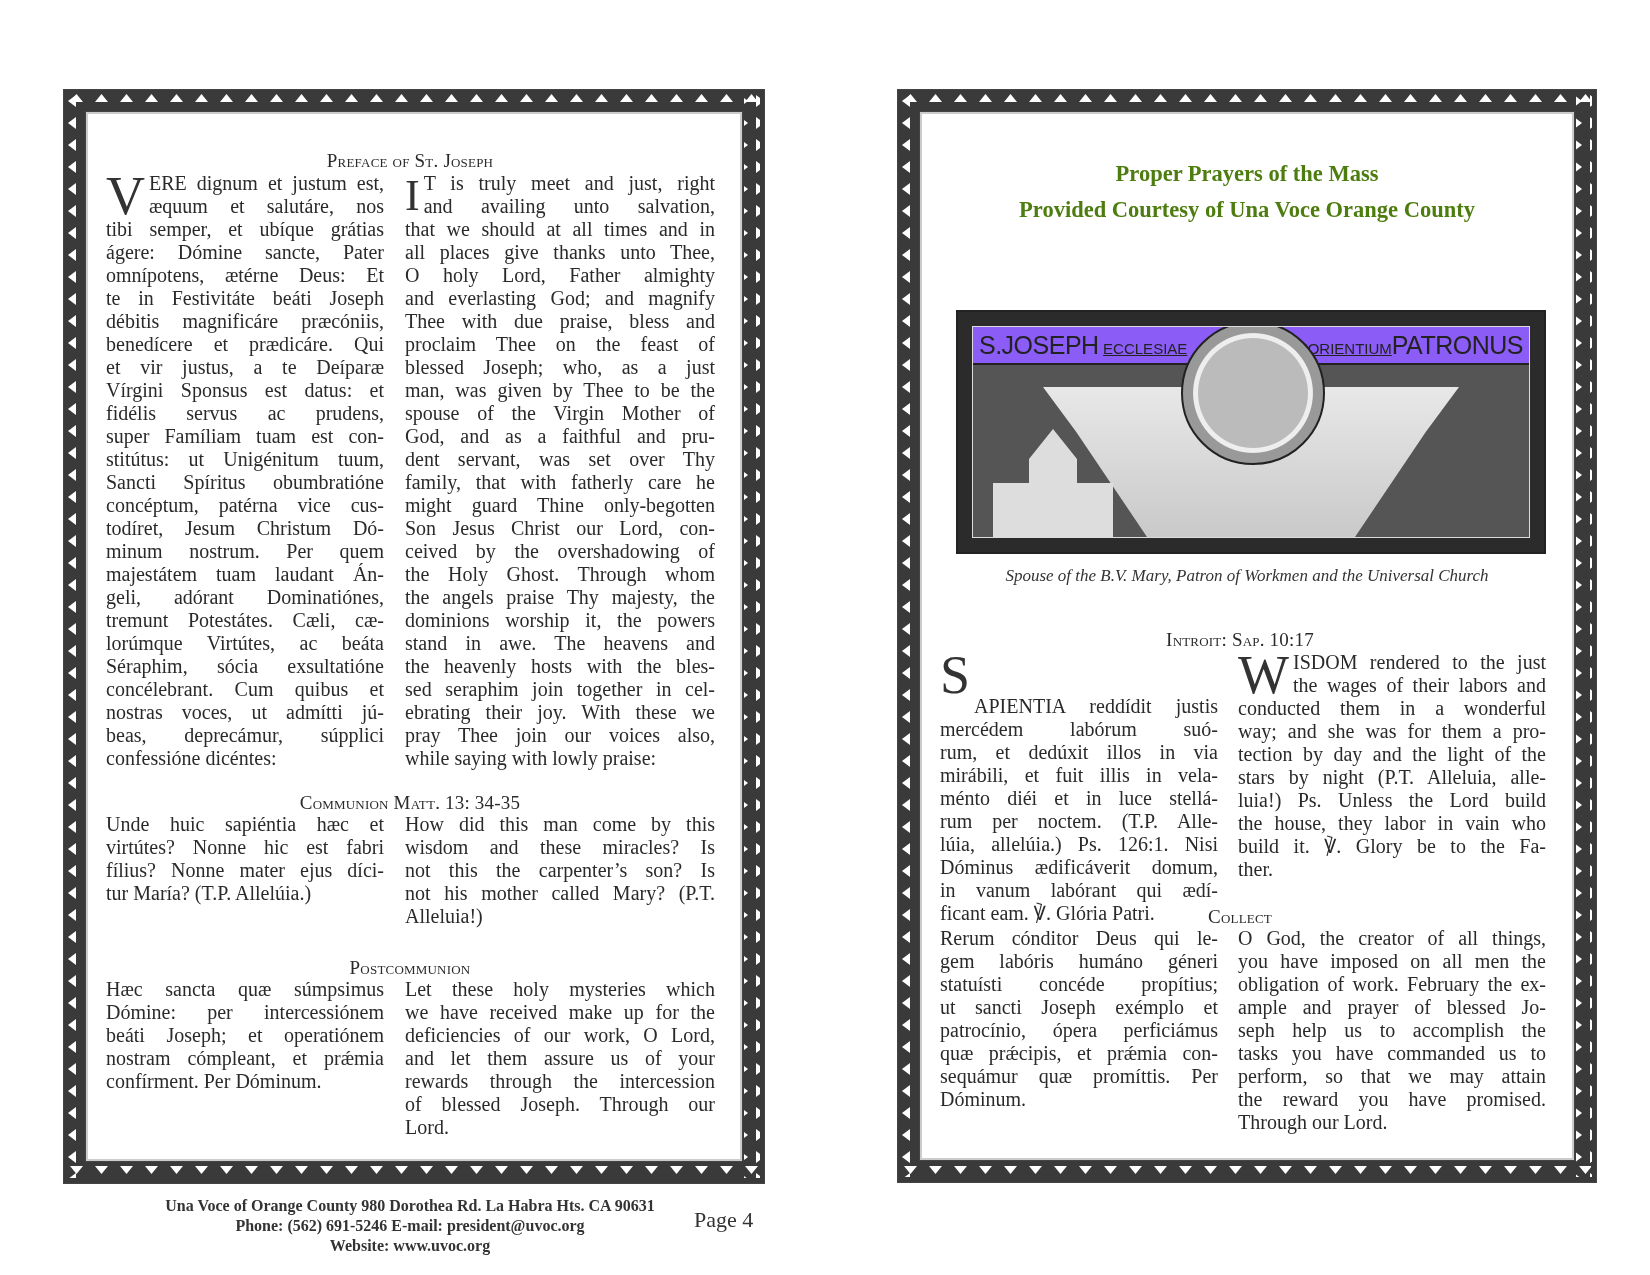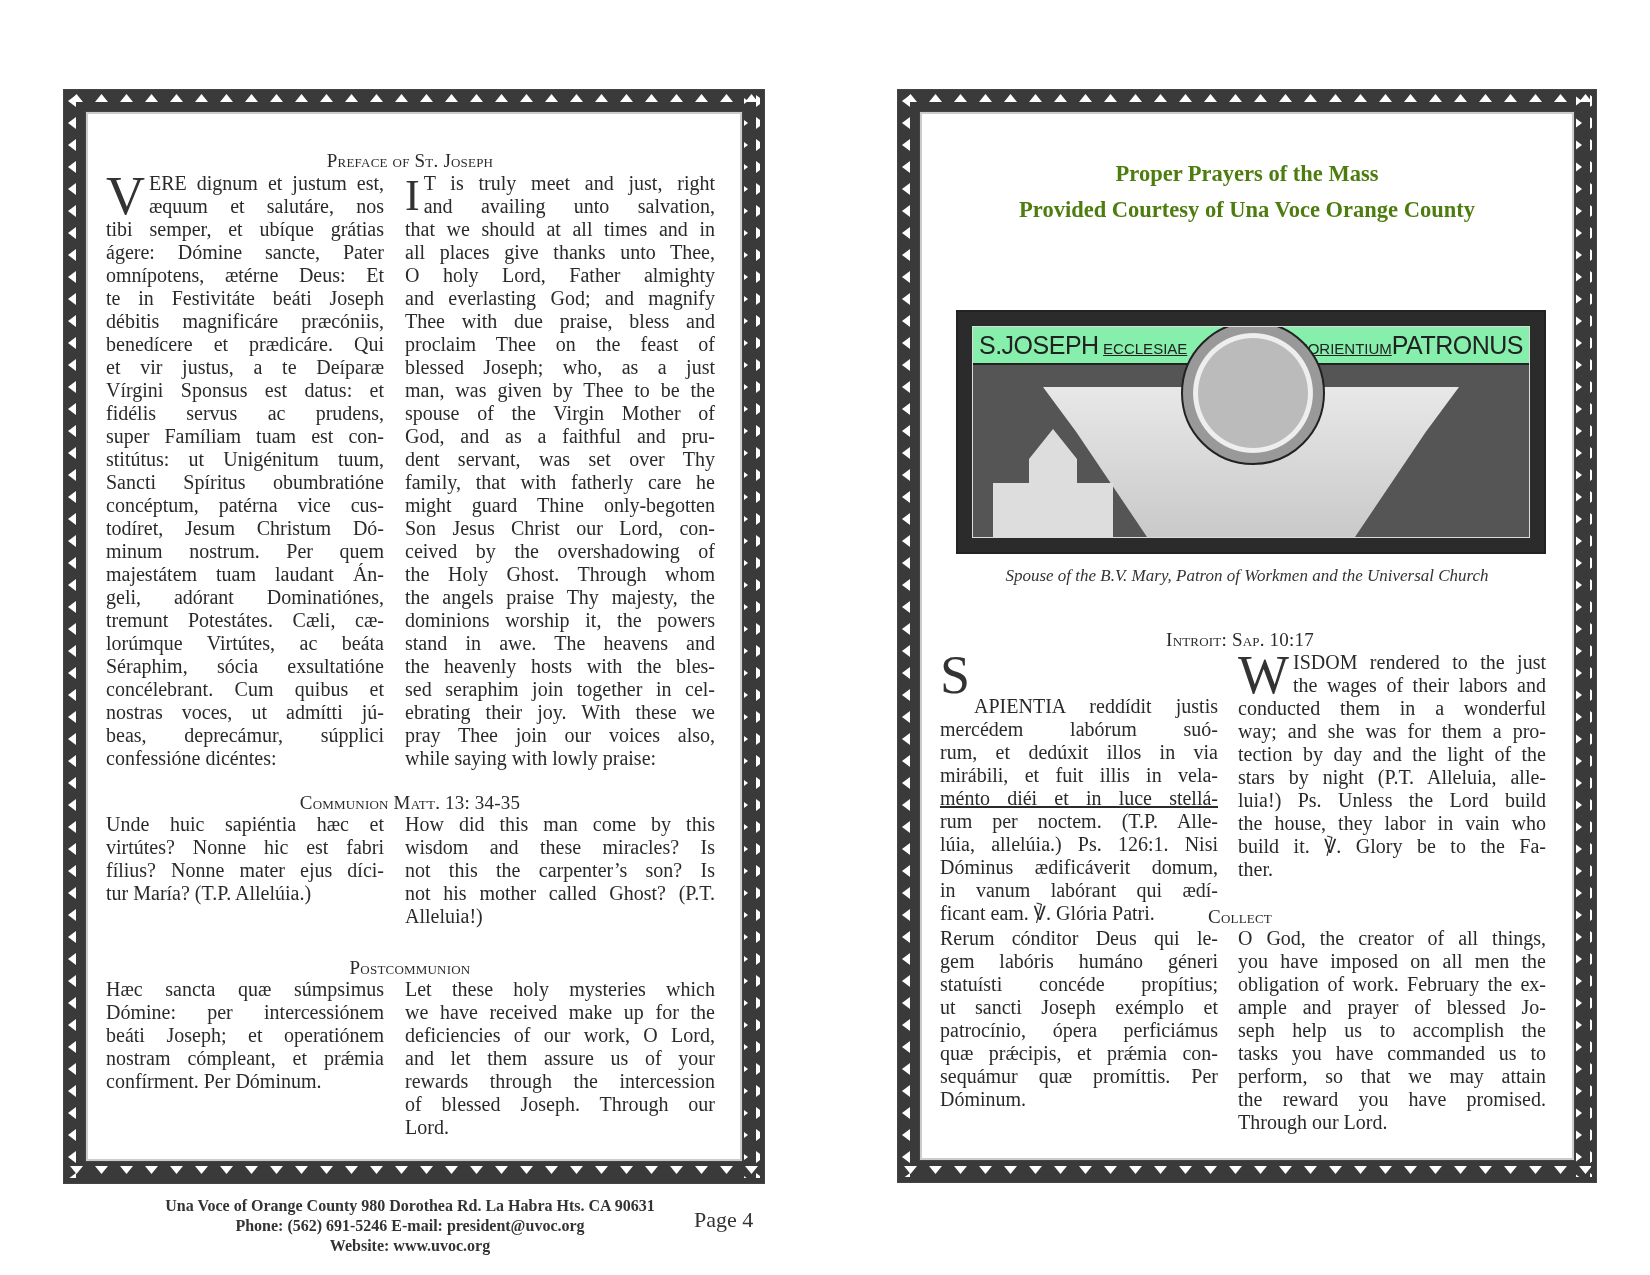--- a/index.html
+++ b/index.html
@@ -15,21 +15,21 @@
   .content { position:absolute; font-size:20px; line-height:23px; }
   .section-head { position:absolute; text-align:center; font-size:19px; letter-spacing:0.2px; font-variant:small-caps; }
   .col { position:absolute; text-align:justify; }
   .dropcap { float:left; font-size:54px; line-height:42px; margin:3px 4px 0 0; color:#333; }
 
   .title-block { position:absolute; left:897px; width:700px; top:156px; text-align:center;
     font-weight:bold; font-size:22.5px; line-height:36px; color:#4d7c0f; }
 
   .engraving { position:absolute; left:956px; top:310px; width:586px; height:240px; background:#2b2b2b; border:2px solid #222; }
   .eng-inner { position:absolute; left:14px; top:14px; right:14px; bottom:14px; background:#555; border:1px solid #ddd; overflow:hidden; }
-  .eng-banner { position:absolute; left:0; right:0; top:0; height:36px; background:#86efac; border-bottom:2px solid #222; display:flex; justify-content:space-between; align-items:center; padding:0 6px; font-family:"Liberation Sans",sans-serif; color:#222; }
+  .eng-banner { position:absolute; left:0; right:0; top:0; height:36px; background:#8b5cf6; border-bottom:2px solid #222; display:flex; justify-content:space-between; align-items:center; padding:0 6px; font-family:"Liberation Sans",sans-serif; color:#222; }
   .eng-banner .big { font-size:25px; letter-spacing:-0.5px; }
   .eng-banner .small { font-size:15px; text-decoration:underline; }
   .halo { position:absolute; left:50%; top:-6px; width:140px; height:140px; margin-left:-70px; border-radius:50%; background:radial-gradient(circle, #bbb 0 55%, #eee 56% 60%, #999 61% 100%); border:2px solid #222; }
   .robe { position:absolute; left:70px; right:70px; top:60px; bottom:0; background:linear-gradient(180deg,#e8e8e8,#c9c9c9); clip-path:polygon(0 0, 100% 0, 92% 30%, 75% 100%, 25% 100%, 8% 30%); }
   .dome { position:absolute; left:20px; bottom:0; width:120px; height:120px; background:#ddd; clip-path:polygon(0 100%, 0 55%, 30% 55%, 30% 35%, 50% 10%, 70% 35%, 70% 55%, 100% 55%, 100% 100%); }
 
   .caption { position:absolute; left:897px; width:700px; top:566px; text-align:center; font-style:italic; font-size:17px; color:#333; }
 
   .footer { position:absolute; left:130px; width:560px; top:1196px; text-align:center; font-weight:bold; font-size:16px; line-height:20px; color:#333; }
   .page-num { position:absolute; left:694px; top:1207px; font-size:22px; color:#333; }
@@ -140,21 +140,21 @@
 <div class="content col" style="left:106px;width:278px;top:813px;">
     <div style="text-align: justify; text-align-last: justify; white-space: nowrap; overflow: hidden;">Unde huic sapiéntia hæc et</div>
     <div style="text-align: justify; text-align-last: justify; white-space: nowrap; overflow: hidden;">virtútes? Nonne hic est fabri</div>
     <div style="text-align: justify; text-align-last: justify; white-space: nowrap; overflow: hidden;">fílius? Nonne mater ejus díci-</div>
     <div style="text-align: left; text-align-last: left; white-space: nowrap; overflow: hidden;">tur María? (T.P. Allelúia.)</div>
   </div>
 <div class="content col" style="left:405px;width:310px;top:813px;">
     <div style="text-align: justify; text-align-last: justify; white-space: nowrap; overflow: hidden;">How did this man come by this</div>
     <div style="text-align: justify; text-align-last: justify; white-space: nowrap; overflow: hidden;">wisdom and these miracles? Is</div>
     <div style="text-align: justify; text-align-last: justify; white-space: nowrap; overflow: hidden;">not this the carpenter’s son? Is</div>
-    <div style="text-align: justify; text-align-last: justify; white-space: nowrap; overflow: hidden;">not his mother called Ghost? (P.T.</div>
+    <div style="text-align: justify; text-align-last: justify; white-space: nowrap; overflow: hidden;">not his mother called Mary? (P.T.</div>
     <div style="text-align: left; text-align-last: left; white-space: nowrap; overflow: hidden;">Alleluia!)</div>
   </div>
 
 <div class="section-head" style="left:100px;width:620px;top:957px;">Postcommunion</div>
 <div class="content col" style="left:106px;width:278px;top:978px;">
     <div style="text-align: justify; text-align-last: justify; white-space: nowrap; overflow: hidden;">Hæc sancta quæ súmpsimus</div>
     <div style="text-align: justify; text-align-last: justify; white-space: nowrap; overflow: hidden;">Dómine: per intercessiónem</div>
     <div style="text-align: justify; text-align-last: justify; white-space: nowrap; overflow: hidden;">beáti Joseph; et operatiónem</div>
     <div style="text-align: justify; text-align-last: justify; white-space: nowrap; overflow: hidden;">nostram cómpleant, et prǽmia</div>
     <div style="text-align: left; text-align-last: left; white-space: nowrap; overflow: hidden;">confírment. Per Dóminum.</div>
@@ -195,21 +195,21 @@
 <div class="caption">Spouse of the B.V. Mary, Patron of Workmen and the Universal Church</div>
 
 <div class="section-head" style="left:900px;width:680px;top:629px;">Introit: Sap. 10:17</div>
 <div class="content col" style="left:940px;width:278px;top:651px;">
   <span class="dropcap">S</span>
   <div>
       <div style="text-align: justify; text-align-last: justify; white-space: nowrap; overflow: hidden; margin-top: 44px;">APIENTIA reddídit justis</div>
       <div style="text-align: justify; text-align-last: justify; white-space: nowrap; overflow: hidden;">mercédem labórum suó-</div>
       <div style="text-align: justify; text-align-last: justify; white-space: nowrap; overflow: hidden;">rum, et dedúxit illos in via</div>
       <div style="text-align: justify; text-align-last: justify; white-space: nowrap; overflow: hidden;">mirábili, et fuit illis in vela-</div>
-      <div style="text-align: justify; text-align-last: justify; white-space: nowrap; overflow: hidden; text-decoration: underline;">ménto diéi et in luce stellá-</div>
+      <div style="text-align: justify; text-align-last: justify; white-space: nowrap; overflow: hidden;">ménto diéi et in luce stellá-</div>
       <div style="text-align: justify; text-align-last: justify; white-space: nowrap; overflow: hidden;">rum per noctem. (T.P. Alle-</div>
       <div style="text-align: justify; text-align-last: justify; white-space: nowrap; overflow: hidden;">lúia, allelúia.) Ps. 126:1. Nisi</div>
       <div style="text-align: justify; text-align-last: justify; white-space: nowrap; overflow: hidden;">Dóminus ædificáverit domum,</div>
       <div style="text-align: justify; text-align-last: justify; white-space: nowrap; overflow: hidden;">in vanum labórant qui ædí-</div>
       <div style="text-align: left; text-align-last: left; white-space: nowrap; overflow: hidden;">ficant eam. ℣. Glória Patri.</div>
     </div>
 </div>
 <div class="content col" style="left:1238px;width:308px;top:651px;">
   <span class="dropcap">W</span>
   <div>

